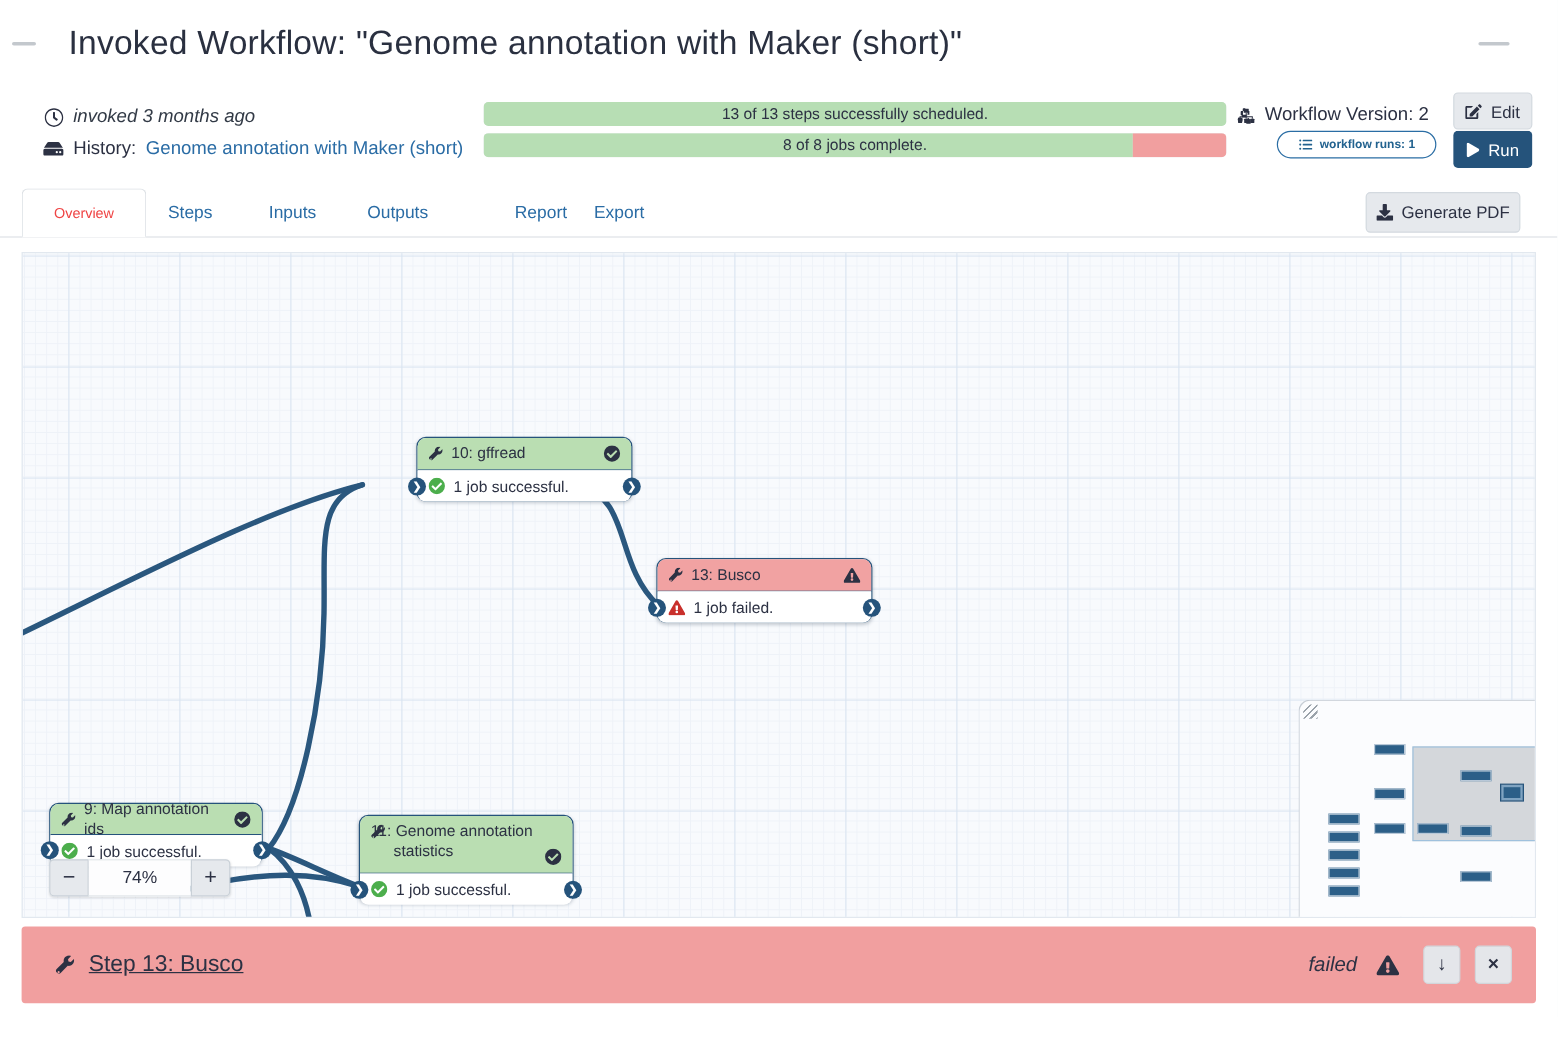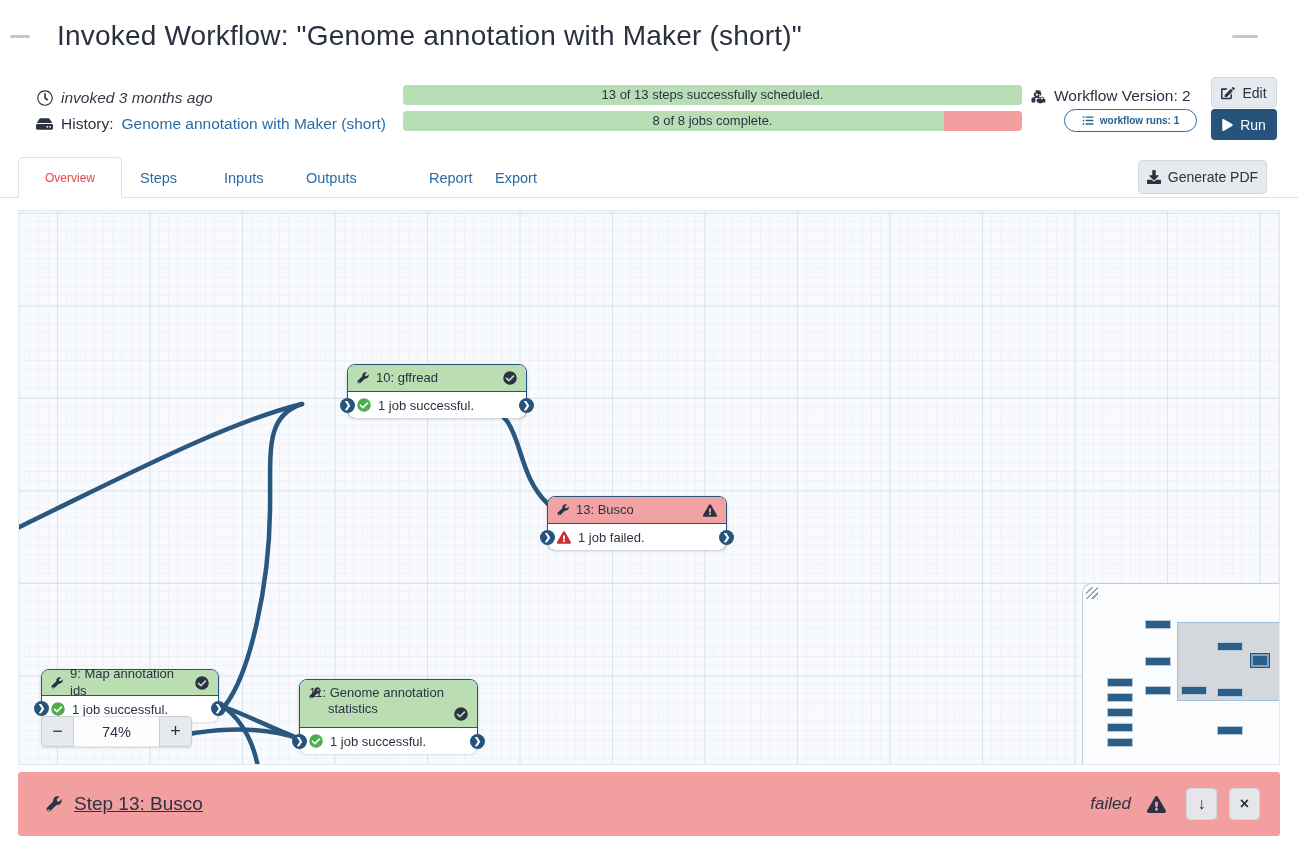--- a/index.html
+++ b/index.html
@@ -221,21 +221,21 @@
             <svg class="fa" width="14" height="14" viewBox="0 0 512 512">
               <path fill="#4cae4c" d="M504 256a248 248 0 1 1-496 0 248 248 0 0 1 496 0zM227 387l184-184c6-6 6-16 0-23l-22-22c-7-7-17-7-23 0L216 308l-70-70c-6-6-16-6-23 0l-22 22c-7 7-7 17 0 23l104 104c6 6 16 6 22 0z"></path>
             </svg>
           </span>
         <span>1 job successful.</span>
       </div>
       <span class="conn" style="left:-8px; top:33px;">❯</span>
       <span class="conn" style="right:-8px; top:33px;">❯</span>
     </div>
 
-    <div class="node" style="left:528px; top:254px; width:180px; height:54px;margin-top:31px;">
+    <div class="node" style="left:528px; top:254px; width:180px; height:54px;">
       <div class="node-head err" style="height:27px;">
         <span>
             <svg class="fa" width="12" height="12" viewBox="0 0 512 512">
               <path fill="#2c3143" d="M508 109c-2-7-11-9-16-4l-76 76-62-12-12-62 76-76c5-5 3-14-4-16C399 10 385 8 370 8c-80 0-144 64-144 144 0 9 1 18 2 26L39 367c-26 22-27 61-3 85l24 24c24 24 63 23 85-3l189-189c8 2 17 2 26 2 80 0 144-64 144-144 0-15-2-29-6-43zM92 480a28 28 0 1 1 0-56 28 28 0 0 1 0 56z"></path>
             </svg>
           </span>
         <span class="title">13: Busco</span>
         <span>
             <svg class="fa" width="14" height="13" viewBox="0 0 576 512">
               <path fill="#2c3143" d="M570 440c18 32-5 72-42 72H48c-37 0-60-40-42-72L246 24c19-32 65-32 83 0l241 416zM288 354a46 46 0 1 0 0 92 46 46 0 0 0 0-92zm-44-165l7 136c1 6 6 11 12 11h49c6 0 11-5 12-11l7-136c1-7-5-13-12-13h-63c-7 0-13 6-12 13z"></path>

